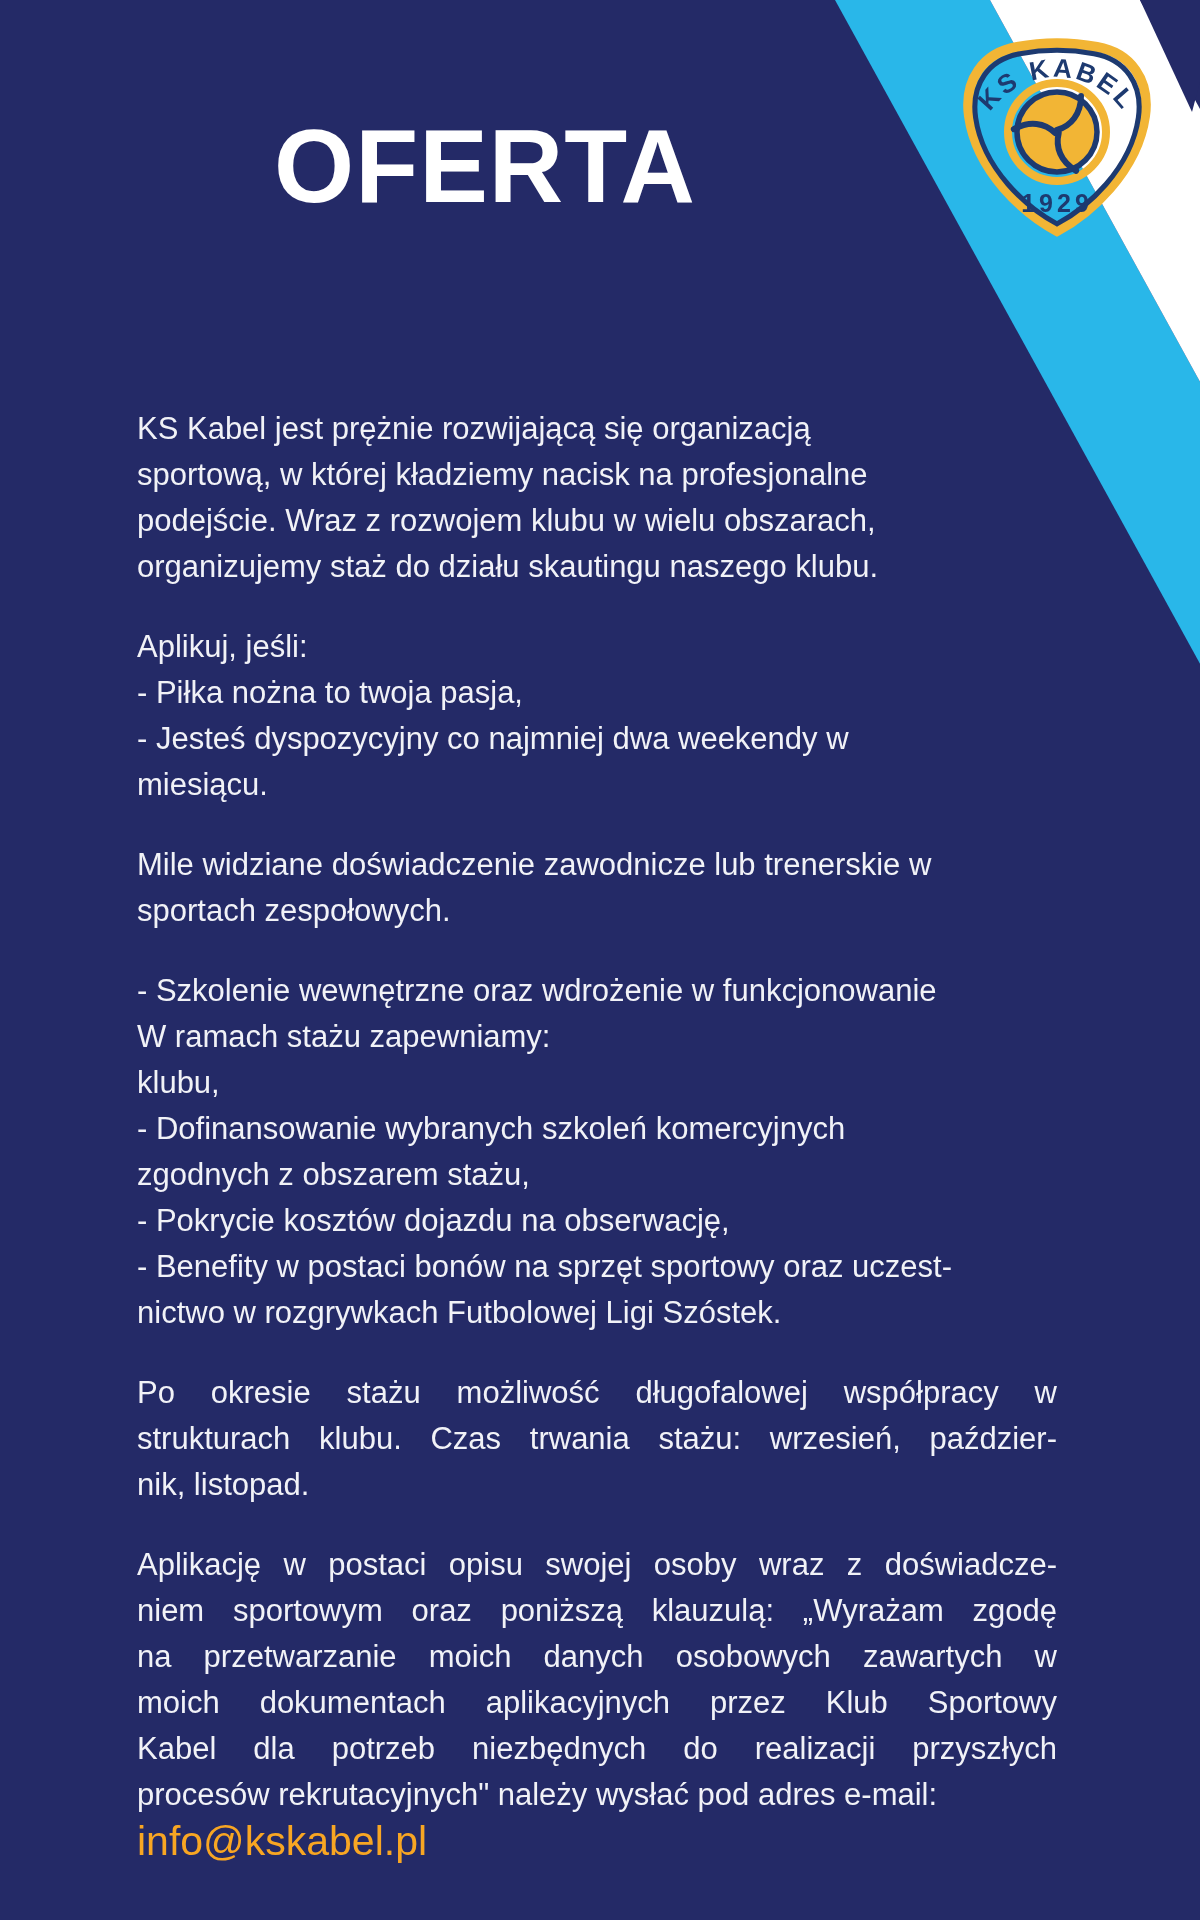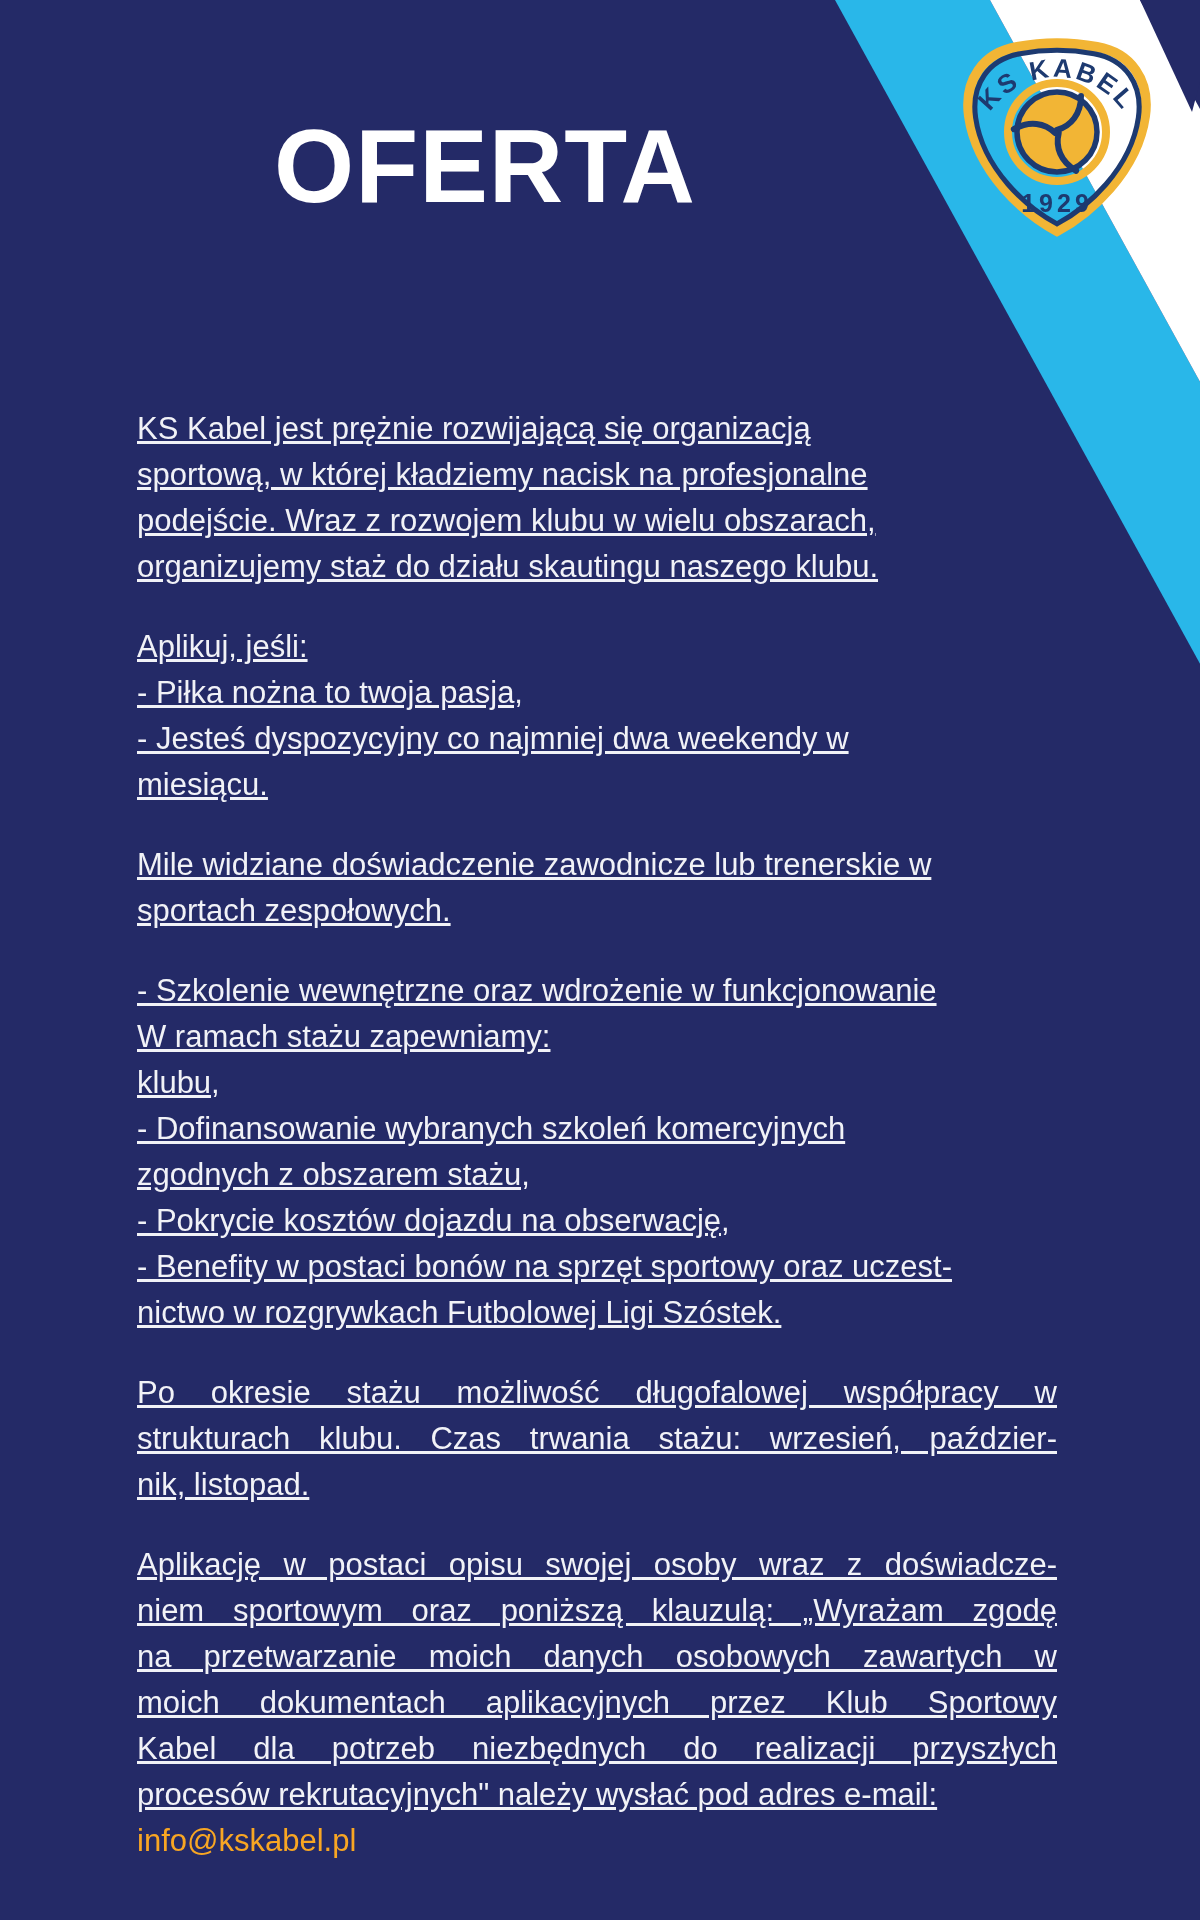--- a/index.html
+++ b/index.html
@@ -14,27 +14,27 @@
   .title{
     position:absolute;left:135px;top:104px;width:700px;z-index:2;
     text-align:center;color:#ffffff;font-weight:bold;
     font-size:103px;line-height:125px;letter-spacing:1px;
   }
   .logo{position:absolute;left:947px;top:24px;z-index:2;}
   .content{
     position:absolute;left:137px;top:406px;width:928px;z-index:2;
     color:var(--text,#f1f2f7);font-size:31px;line-height:46px;
   }
-  .para{margin:0 8px 34px 0;text-decoration:underline;}
+  .para{margin:0 8px 34px 0;}
   .para:last-of-type{margin-bottom:0;}
   .line{white-space:pre-wrap;}
   .jl{text-align:justify;text-align-last:justify;}
   .email{
     display:block;color:var(--orange,#f8a623);
-    font-size:31px;line-height:46px;text-decoration:none;
+    font-size:41px;line-height:46px;text-decoration:none;
   }
   .badge-text{font-family:"Liberation Sans","DejaVu Sans",sans-serif;font-weight:bold;}
 </style>
 </head>
 <body>
 
 <div class="poster" style="--navy: #242a67; --lightblue: #29b7e9; --white: #ffffff; --gold: #f2b535; --bnavy: #1d3a70; --text: #f1f2f7; --orange: #f8a623;">
 
   <svg class="bg-svg" width="1200" height="1920" viewBox="0 0 1200 1920">
     <rect x="0" y="0" width="1200" height="1920" fill="var(--navy)"></rect>

